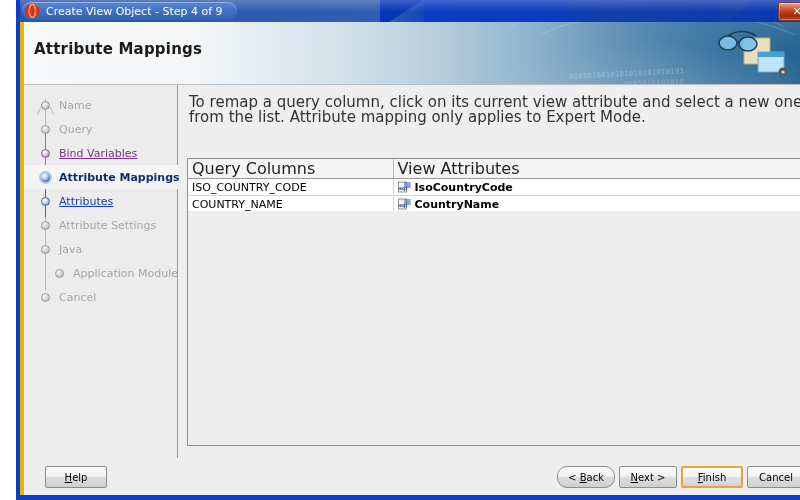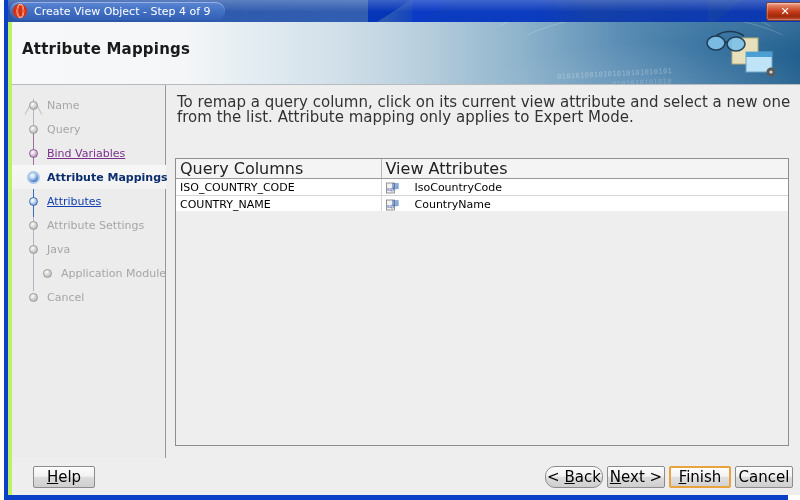--- a/index.html
+++ b/index.html
@@ -13,27 +13,27 @@
     height: 500px;
     overflow: hidden;
     font-family: "DejaVu Sans", "Liberation Sans", sans-serif;
     font-size: 11px;
     color: #000000;
   }
 
   
   #window {
     position: absolute;
-    left: 4px; top: 0;
+    left: 16px; top: 0;
     width: 784px; height: 500px;
     box-sizing: border-box;
     border-left: 4px solid #0a3fc8;
     border-right: 4px solid #0a3fc8;
     border-bottom: 5px solid #0a3fc8;
-    background: #bef264;
+    background: #eab308;
   }
 
   
   #titlebar {
     position: absolute;
     left: 0; top: 0;
     width: 800px; height: 22px;
     background: linear-gradient(90deg,#2a55a6 0%, #2f5cae 30%, #315eb0 46%, #0b3bbf 52%, #0b3bbf 66%, #123fa8 73%, #0a37b4 100%);
     overflow: hidden;
   }
@@ -323,22 +323,23 @@
     border-bottom: 1px solid #d6d6d6;
     border-right: 1px solid #d6d6d6;
     color: #000000;
     background: #ffffff;
     white-space: nowrap;
     overflow: hidden;
   }
   table.grid td:last-child { border-right: none; }
   .cell-flex {
     display: flex;
-    align-items: flex-end;
-    gap: 16px;
+    align-items: flex-start;
+    gap: 4px;
+    font-weight: bold;
   }
   .attr-icon {
     width: 13px; height: 12px;
     flex: 0 0 13px;
   }
   #grid-filler {
     position: absolute;
     left: 0; right: 0;
     top: 52px; bottom: 0;
     background: #eeeeee;
@@ -353,21 +354,21 @@
   }
   .btn {
     position: absolute;
     top: 8px;
     height: 22px;
     box-sizing: border-box;
     border: 1px solid #8c8c8c;
     border-radius: 2px;
     background: linear-gradient(180deg,#fbfbfb 0%, #f2f2f2 46%, #dcdcdc 52%, #cfcfcf 100%);
     color: #000000;
-    font-size: 15px;
+    font-size: 10px;
     font-family: "DejaVu Sans", "Liberation Sans", sans-serif;
     display: flex;
     align-items: center;
     justify-content: center;
     cursor: pointer;
     box-shadow: inset 0 1px 0 #ffffff;
   }
   .btn.default {
     border: 2px solid #e8a33d;
     background: linear-gradient(180deg,#fdfdfd 0%, #f3f3f3 46%, #e0e0e0 52%, #d2d2d2 100%);

